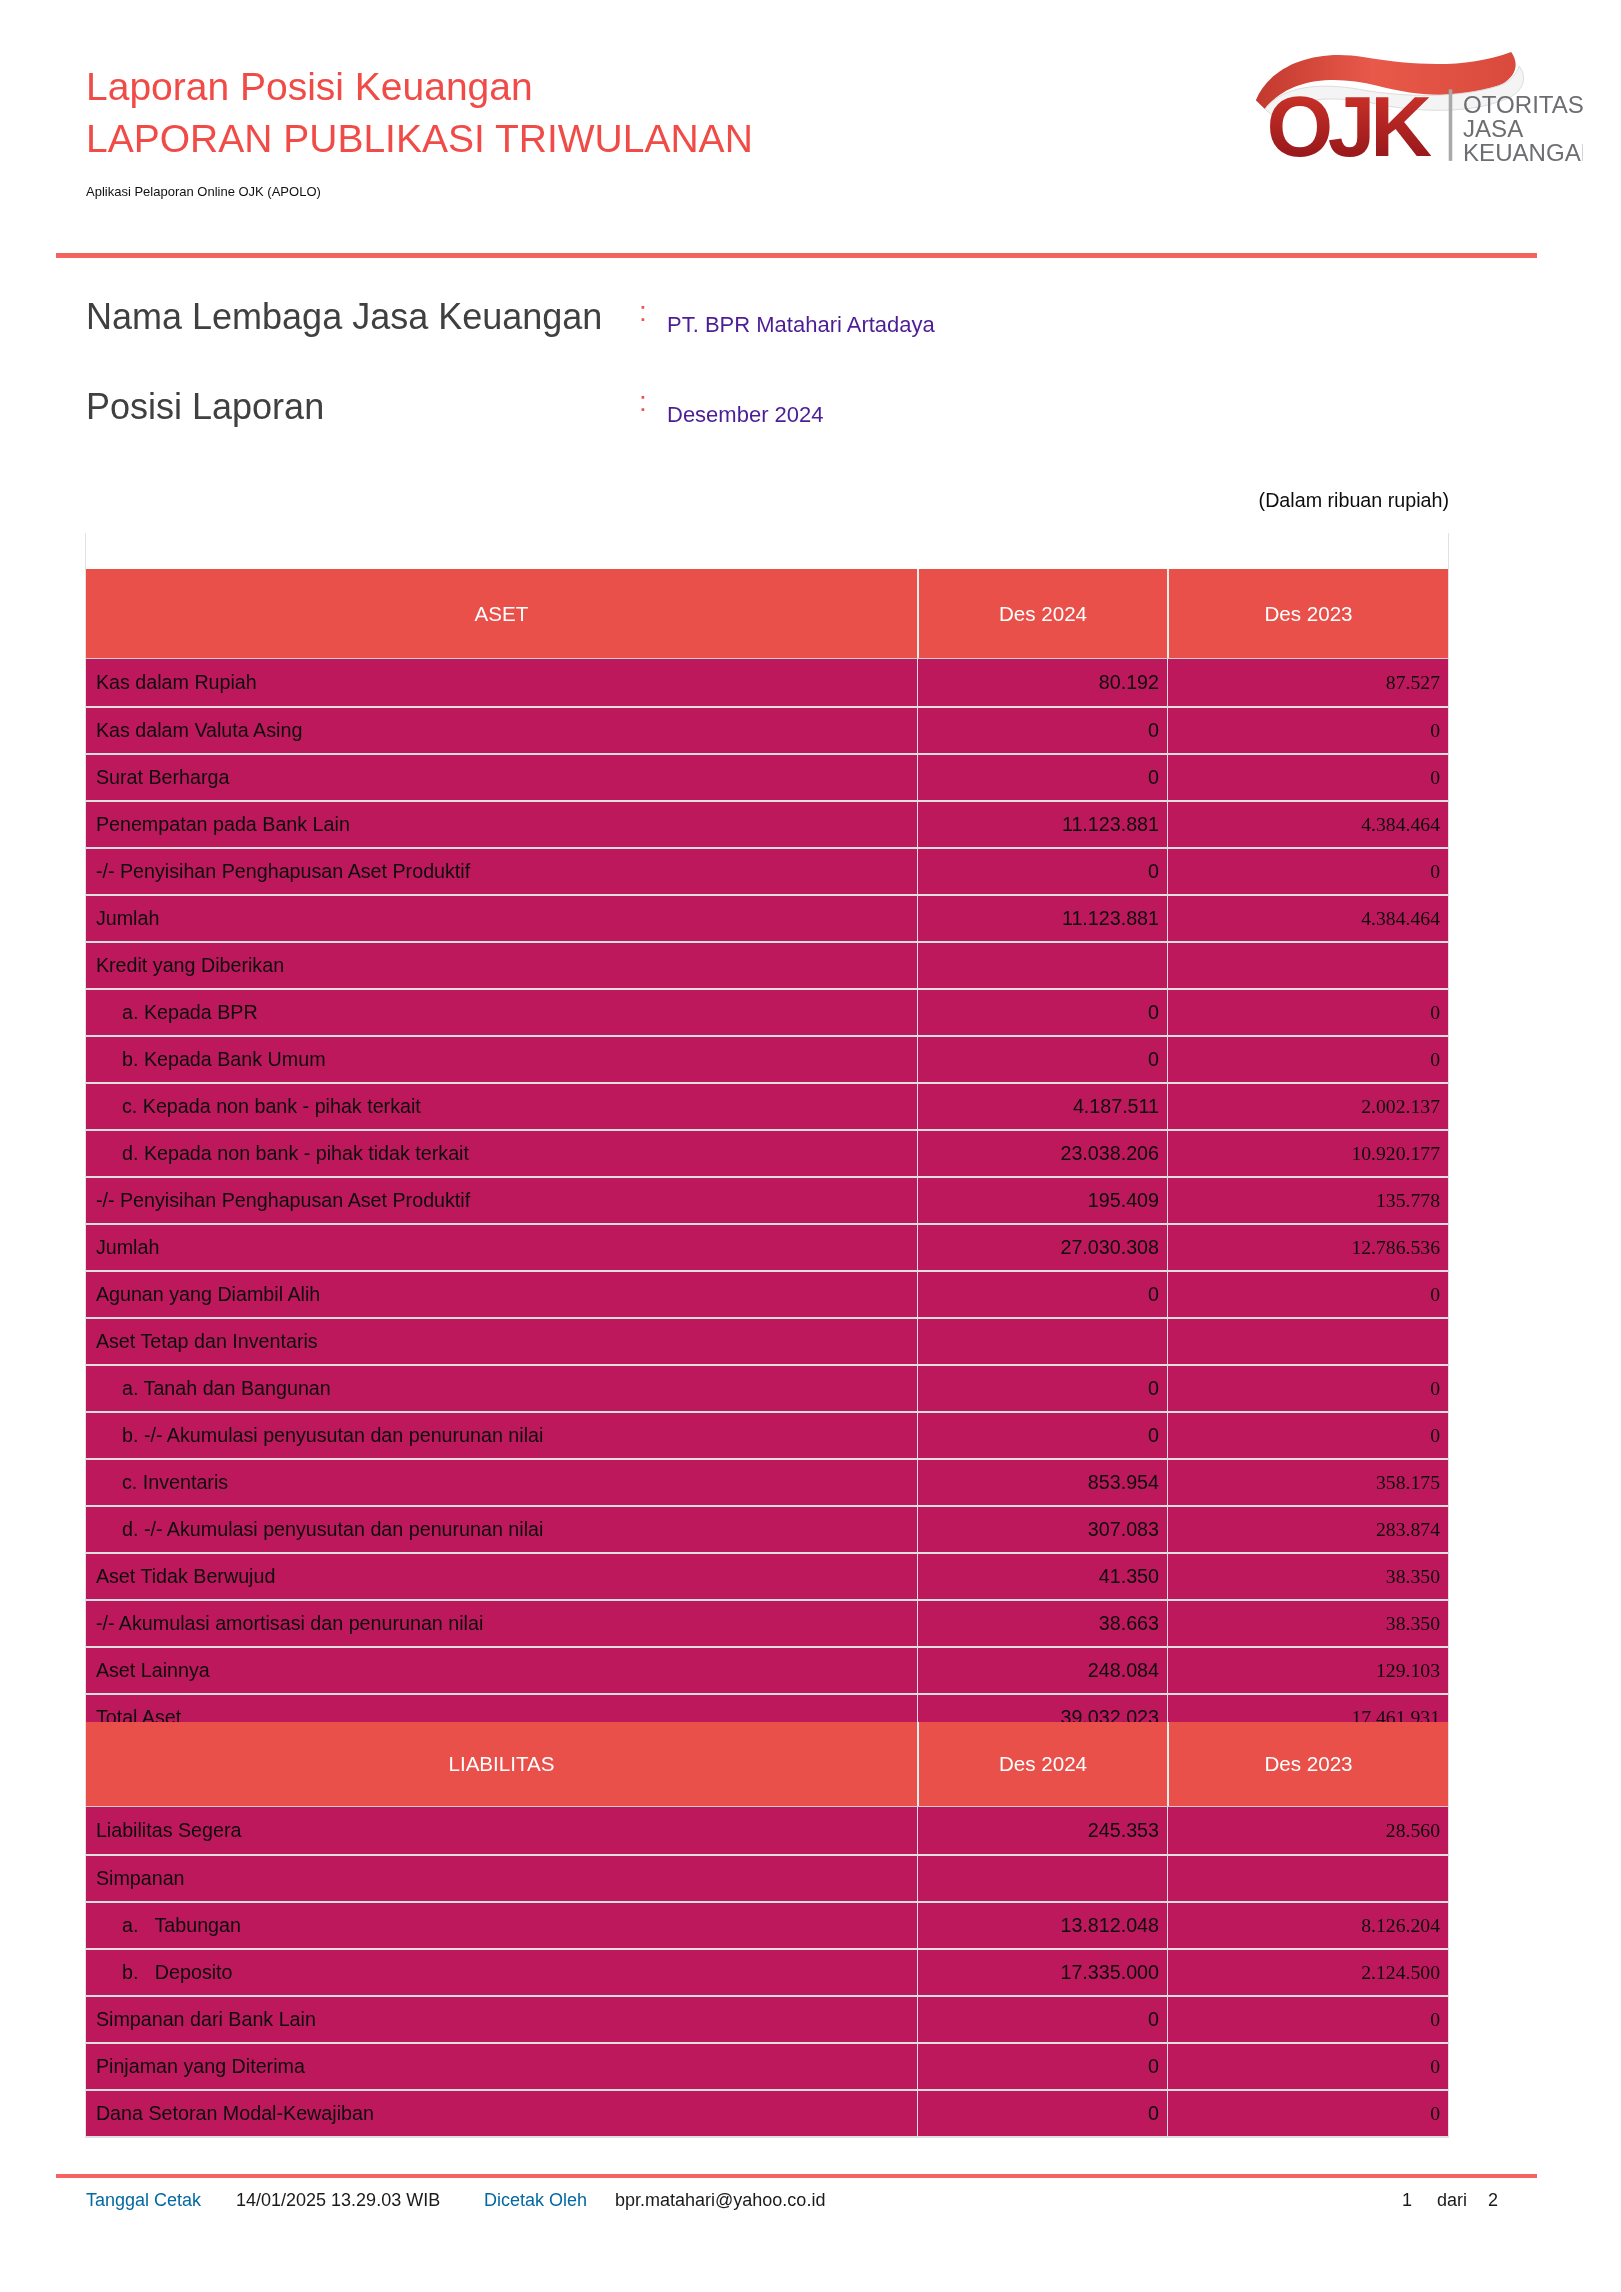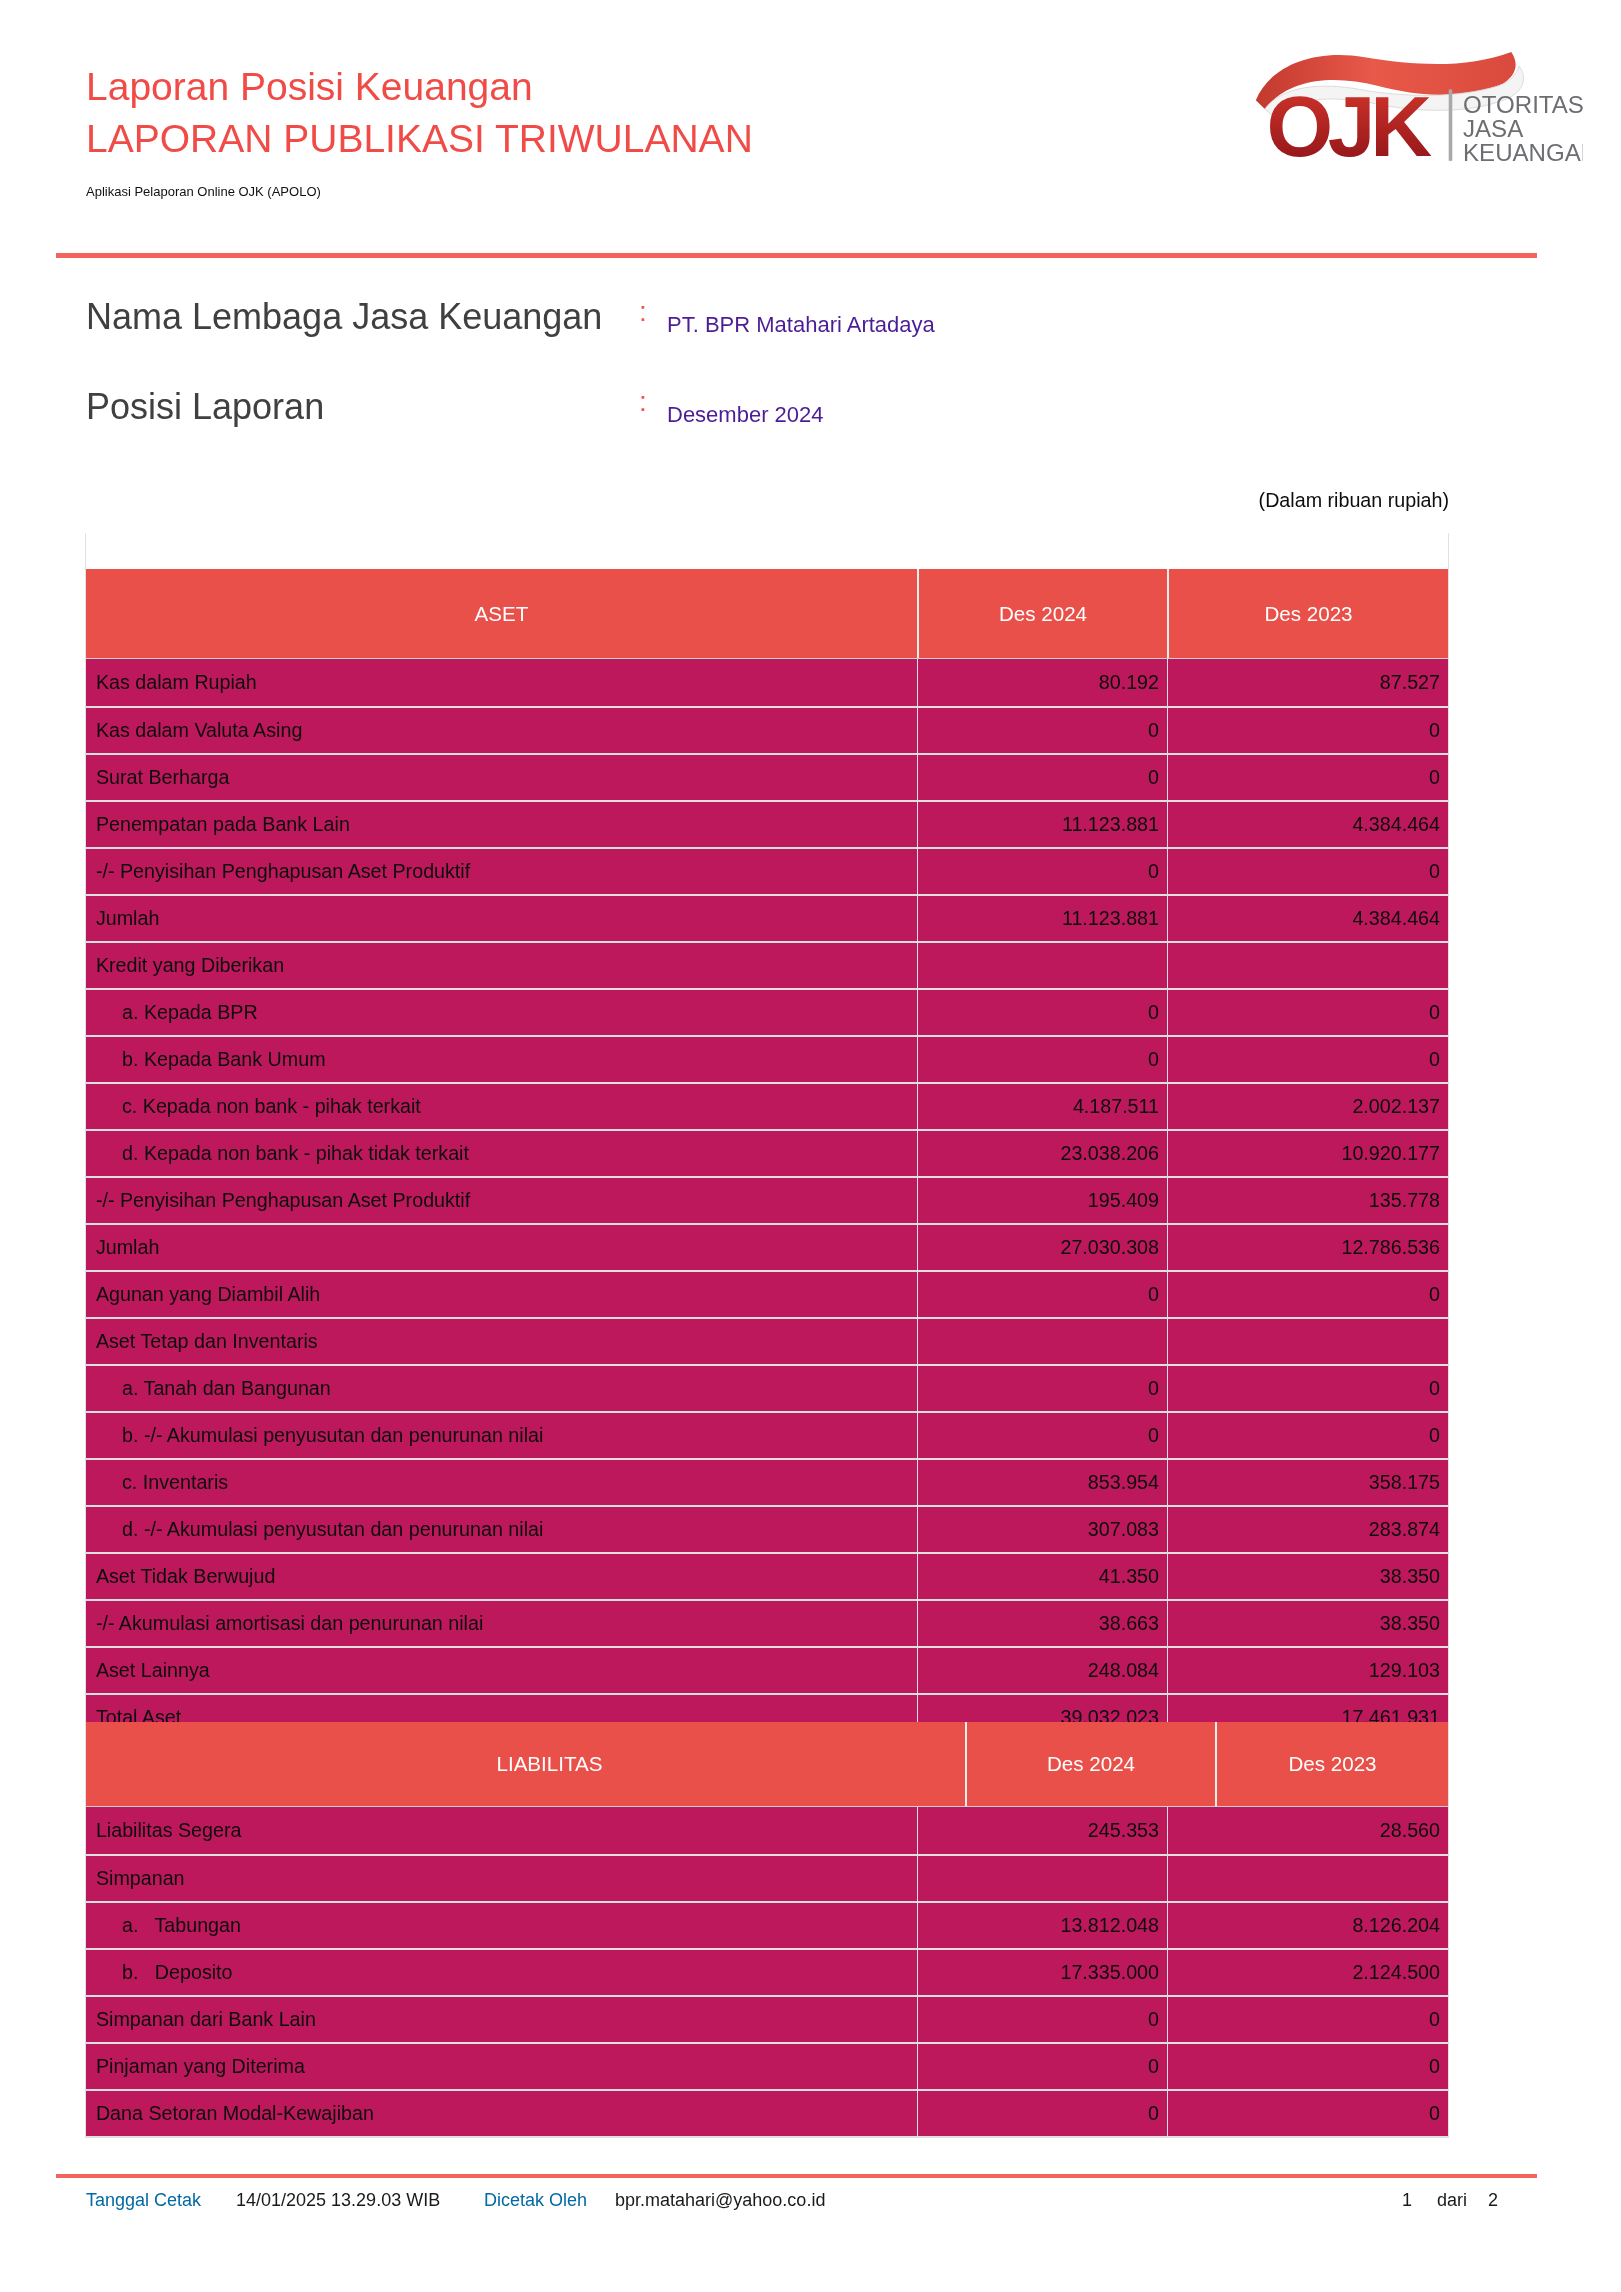--- a/index.html
+++ b/index.html
@@ -28,39 +28,39 @@
   .unit-note.n2 { top:1689px; }
   
   .table {
     position:absolute; left:85px; width:1364px; box-sizing:border-box; background:#ffffff;
     border-left:1.8px solid #e2e2e2; border-right:1.8px solid #e2e2e2; border-bottom:2.7px solid #dfdfdf;
   }
   .t-aset { top:533px; }
   .t-liab { top:1722px; }
   .thead { display:flex; background:#e95049; border-bottom:1.8px solid #cfcfcf; box-sizing:border-box; }
   .t-aset .thead { height:90px;margin-top:36px; }
-  .t-liab .thead { height:85px;padding-left:48px; }
+  .t-liab .thead { height:85px; }
   .th {
     box-sizing:border-box; display:flex; align-items:center; justify-content:center;
     color:#ffffff; font-size:20.6px; font-weight:400;
   }
   .th.c1 { width:831px; }
   .th.c2 { width:250px; border-left:2.7px solid #f2eeee; }
   .th.c3 { flex:1; border-left:2.7px solid #f2eeee; }
   .trow { display:flex; height:47px; box-sizing:border-box; background:#be185d; border-top:2.7px solid #dfdfdf; }
   .trow:first-child { border-top:none; }
   .td {
     box-sizing:border-box; display:flex; align-items:center;
     font-size:19.7px; color:#0d0d0d; white-space:pre; overflow:hidden;
   }
   .td.tlabel { width:831px; padding-left:9.9px; }
   .td.tlabel.indent { padding-left:36px; }
   .td.num { justify-content:flex-end; padding-right:8px; }
   .td.n2024 { width:250px; border-left:1.8px solid #dfdfdf; }
-  .td.n2023 { flex:1; border-left:1.8px solid #dfdfdf; }
+  .td.n2023 { flex:1; border-left:1.8px solid #dfdfdf;font-family:Liberation Serif, serif; }
   
   .rule-bottom { position:absolute; left:56px; top:2174px; width:1481px; height:3.6px; background:#f4635e; }
   .f-item { position:absolute; top:2190px; font-size:18px; }
   .f-red { color:#0369a1; }
   .f-dark { color:#1a1a1a; }
   .fx1 { left:86px; } .fx2 { left:236px; } .fx3 { left:484px; } .fx4 { left:615px; }
   .fx5 { left:1402px; } .fx6 { left:1437px; } .fx7 { left:1488px; }
 </style>
 </head>
 <body>

